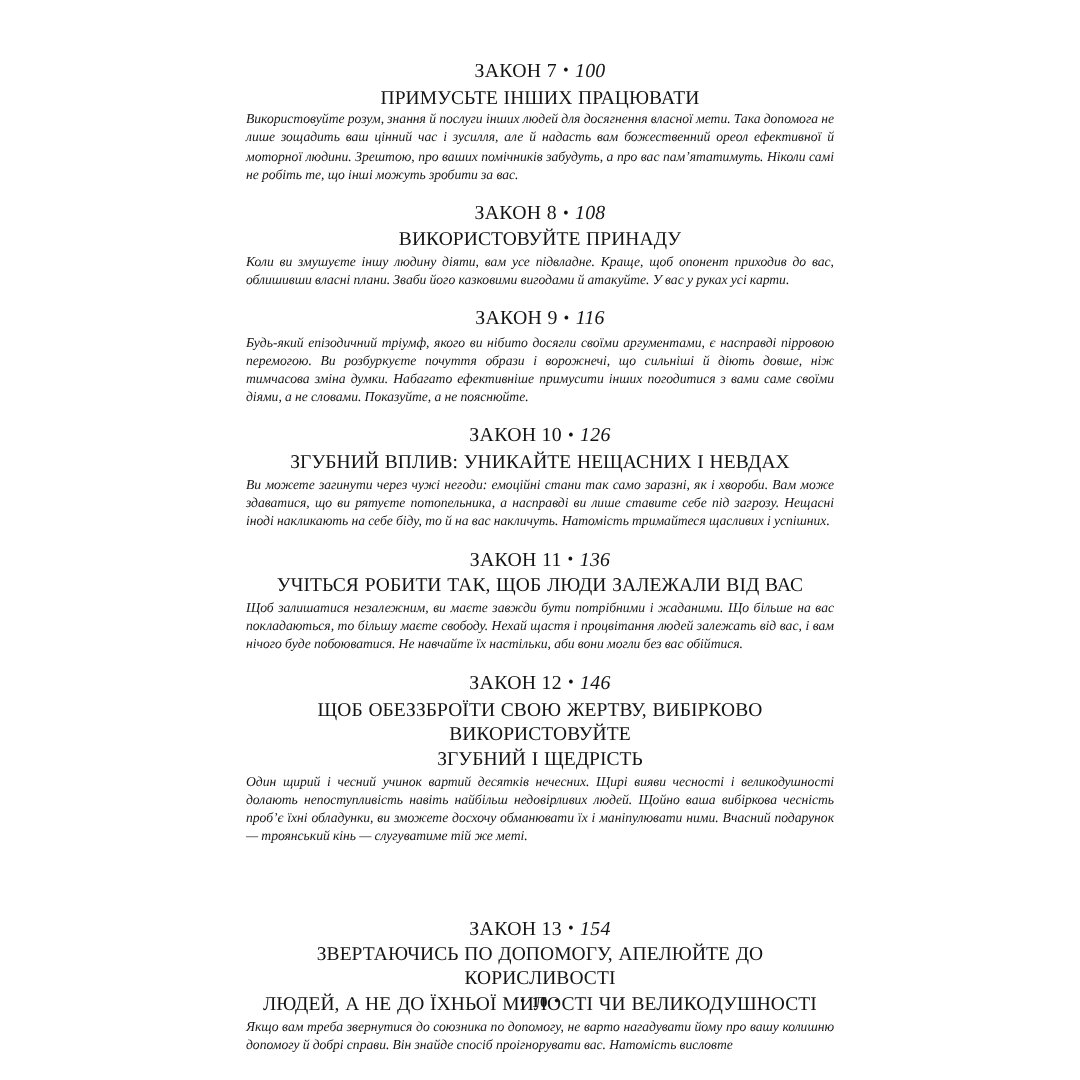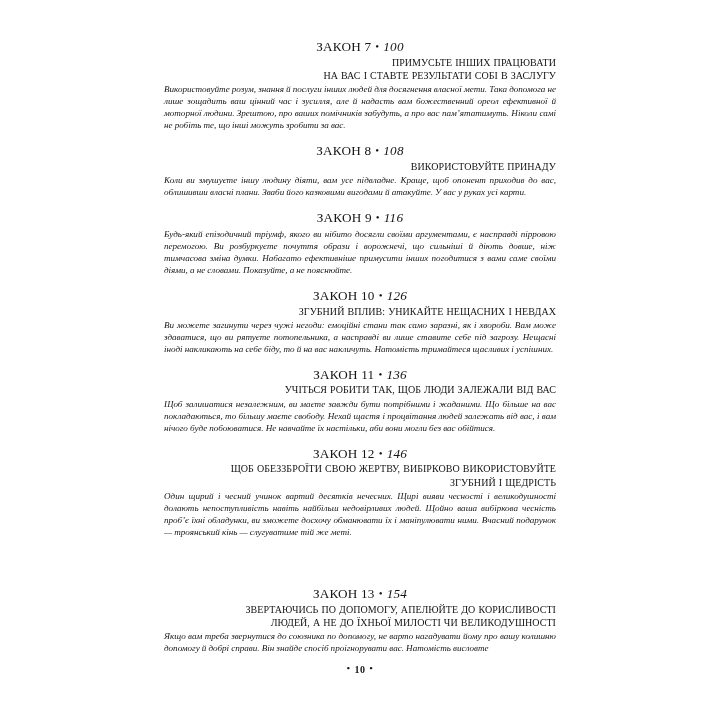--- a/index.html
+++ b/index.html
@@ -57,22 +57,22 @@
     padding: 0 4px;
     font-size: 11px;
     vertical-align: 1px;
   }
   .law-head .law-page {
     font-style: italic;
     font-weight: 400;
   }
 
   .law-title {
-    text-align: right;
-    font-size: 10px;
+    text-align: center;
+    font-size: 13px;
     line-height: 1.22;
     letter-spacing: 0.05px;
     font-weight: 400;
     margin: 0 0 1px 0;
     word-spacing: 0.5px;
   }
 
   .law-desc {
     font-style: italic;
     font-size: 9.1px;
@@ -108,21 +108,20 @@
 
 <div class="page">
   <div class="content-column">
 
     <div class="law-entry">
       <div class="law-head">
         <span class="law-word">ЗАКОН</span>
         <span class="law-num">7</span><span class="dot-sep">•</span><span class="law-page">100</span>
       </div>
       <div class="law-title">ПРИМУСЬТЕ ІНШИХ ПРАЦЮВАТИ</div>
-      <div class="law-title">НА ВАС І СТАВТЕ РЕЗУЛЬТАТИ СОБІ В ЗАСЛУГУ</div>
       <p class="law-desc">Використовуйте розум, знання й послуги інших людей для досягнення власної мети. Така допомога не лише зощадить ваш цінний час і зусилля, але й надасть вам божественний ореол ефективної й моторної людини. Зрештою, про ваших помічників забудуть, а про вас пам’ятатимуть. Ніколи самі не робіть те, що інші можуть зробити за вас.</p>
     </div>
 
     <div class="law-entry">
       <div class="law-head">
         <span class="law-word">ЗАКОН</span>
         <span class="law-num">8</span><span class="dot-sep">•</span><span class="law-page">108</span>
       </div>
       <div class="law-title">ВИКОРИСТОВУЙТЕ ПРИНАДУ</div>
       <p class="law-desc">Коли ви змушуєте іншу людину діяти, вам усе підвладне. Краще, щоб опонент приходив до вас, облишивши власні плани. Зваби його казковими вигодами й атакуйте. У вас у руках усі карти.</p>

